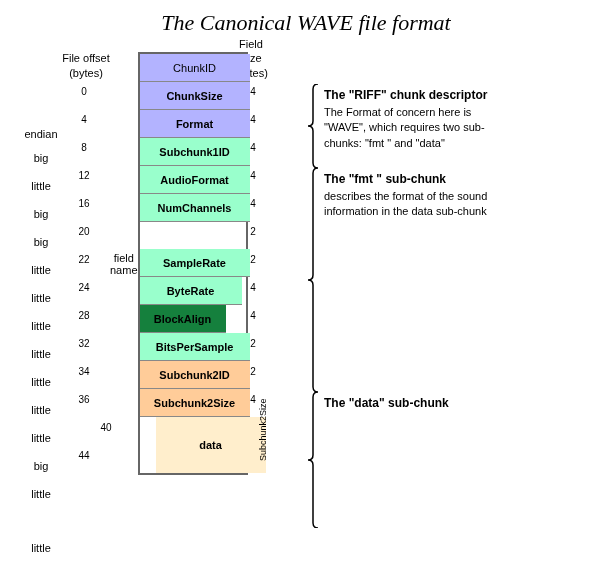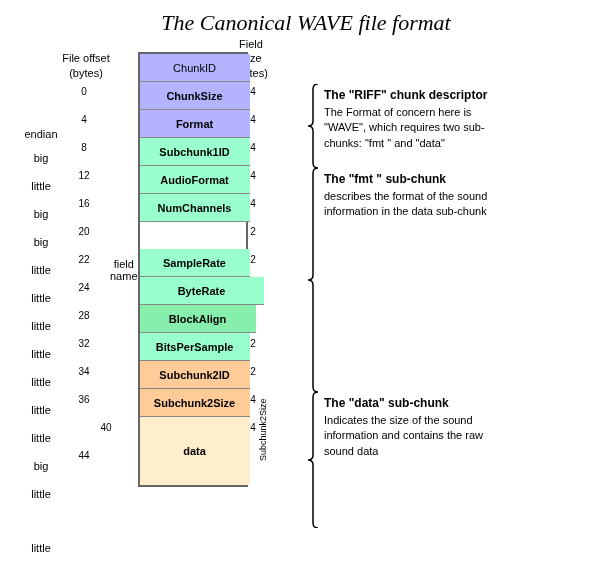--- a/index.html
+++ b/index.html
@@ -99,26 +99,26 @@
   <div class="table-col">
       <div style="font-size: 11px; text-align: center; height: 32px; display: flex; align-items: flex-end; justify-content: center; padding-bottom: 4px;">field name</div>
       <div style="position: relative; width: 110px; border: 2px solid rgb(102, 102, 102);">
         <div style="width: 110px; height: 28px; background: rgb(179, 179, 255); border-bottom: 1px solid rgb(136, 136, 136); display: flex; align-items: center; justify-content: center; font-size: 11px; font-weight: normal; color: rgb(0, 0, 0); text-align: center; position: relative;">ChunkID</div>
         <div style="width: 110px; height: 28px; background: rgb(179, 179, 255); border-bottom: 1px solid rgb(136, 136, 136); display: flex; align-items: center; justify-content: center; font-size: 11px; font-weight: bold; color: rgb(0, 0, 0); text-align: center; position: relative;">ChunkSize</div>
         <div style="width: 110px; height: 28px; background: rgb(179, 179, 255); border-bottom: 1px solid rgb(136, 136, 136); display: flex; align-items: center; justify-content: center; font-size: 11px; font-weight: bold; color: rgb(0, 0, 0); text-align: center; position: relative;">Format</div>
         <div style="width: 110px; height: 28px; background: rgb(153, 255, 204); border-bottom: 1px solid rgb(136, 136, 136); display: flex; align-items: center; justify-content: center; font-size: 11px; font-weight: bold; color: rgb(0, 0, 0); text-align: center; position: relative;">Subchunk1ID</div>
         <div style="width: 110px; height: 28px; background: rgb(153, 255, 204); border-bottom: 1px solid rgb(136, 136, 136); display: flex; align-items: center; justify-content: center; font-size: 11px; font-weight: bold; color: rgb(0, 0, 0); text-align: center; position: relative;">AudioFormat</div>
         <div style="width: 110px; height: 28px; background: rgb(153, 255, 204); border-bottom: 1px solid rgb(136, 136, 136); display: flex; align-items: center; justify-content: center; font-size: 11px; font-weight: bold; color: rgb(0, 0, 0); text-align: center; position: relative;">NumChannels</div>
         <div style="width: 110px; height: 28px; background: rgb(153, 255, 204); border-bottom: 1px solid rgb(136, 136, 136); display: flex; align-items: center; justify-content: center; font-size: 11px; font-weight: bold; color: rgb(0, 0, 0); text-align: center; position: relative; margin-top: 27px;">SampleRate</div>
-        <div style="width: 124px; height: 28px; background: rgb(153, 255, 204); border-bottom: 1px solid rgb(136, 136, 136); display: flex; align-items: center; justify-content: center; font-size: 11px; font-weight: bold; color: rgb(0, 0, 0); text-align: center; position: relative;">ByteRate</div>
-        <div style="width: 116px; height: 28px; background: #86efac; border-bottom: 1px solid rgb(136, 136, 136); display: flex; align-items: center; justify-content: center; font-size: 11px; font-weight: bold; color: rgb(0, 0, 0); text-align: center; position: relative;">BlockAlign</div>
+        <div style="width: 102px; height: 28px; background: rgb(153, 255, 204); border-bottom: 1px solid rgb(136, 136, 136); display: flex; align-items: center; justify-content: center; font-size: 11px; font-weight: bold; color: rgb(0, 0, 0); text-align: center; position: relative;">ByteRate</div>
+        <div style="width: 86px; height: 28px; background: #15803d; border-bottom: 1px solid rgb(136, 136, 136); display: flex; align-items: center; justify-content: center; font-size: 11px; font-weight: bold; color: rgb(0, 0, 0); text-align: center; position: relative;">BlockAlign</div>
         <div style="width: 110px; height: 28px; background: rgb(153, 255, 204); border-bottom: 1px solid rgb(136, 136, 136); display: flex; align-items: center; justify-content: center; font-size: 11px; font-weight: bold; color: rgb(0, 0, 0); text-align: center; position: relative;">BitsPerSample</div>
         <div style="width: 110px; height: 28px; background: rgb(255, 204, 153); border-bottom: 1px solid rgb(136, 136, 136); display: flex; align-items: center; justify-content: center; font-size: 11px; font-weight: bold; color: rgb(0, 0, 0); text-align: center; position: relative;">Subchunk2ID</div>
         <div style="width: 110px; height: 28px; background: rgb(255, 204, 153); border-bottom: 1px solid rgb(136, 136, 136); display: flex; align-items: center; justify-content: center; font-size: 11px; font-weight: bold; color: rgb(0, 0, 0); text-align: center; position: relative;">Subchunk2Size</div>
-        <div style="width: 110px; height: 68px; background: rgb(255, 238, 204); border-bottom: none; display: flex; align-items: center; justify-content: center; font-size: 11px; font-weight: bold; color: rgb(0, 0, 0); text-align: center; position: relative;">data</div>
+        <div style="width: 110px; height: 56px; background: rgb(255, 238, 204); border-bottom: none; display: flex; align-items: center; justify-content: center; font-size: 11px; font-weight: bold; color: rgb(0, 0, 0); text-align: center; position: relative; margin-left: 16px;">data</div>
         <div style="position: absolute; right: -22px; top: 308px; height: 136px; writing-mode: vertical-rl; transform: rotate(180deg); font-size: 9px; color: rgb(0, 0, 0); display: flex; align-items: center; justify-content: center;">Subchunk2Size</div>
       </div>
     </div>
 
   <div class="size-col">
       <div style="font-size: 11px; text-align: center; height: 32px; display: flex; align-items: flex-end; justify-content: center; padding-bottom: 4px; line-height: 1.3;">Field Size<br>(bytes)</div>
       <div style="height: 28px; display: flex; align-items: flex-start; justify-content: flex-start; font-size: 10px; color: rgb(0, 0, 0); padding-left: 4px; padding-top: 2px;">4</div>
       <div style="height: 28px; display: flex; align-items: flex-start; justify-content: flex-start; font-size: 10px; color: rgb(0, 0, 0); padding-left: 4px; padding-top: 2px;">4</div>
       <div style="height: 28px; display: flex; align-items: flex-start; justify-content: flex-start; font-size: 10px; color: rgb(0, 0, 0); padding-left: 4px; padding-top: 2px;">4</div>
       <div style="height: 28px; display: flex; align-items: flex-start; justify-content: flex-start; font-size: 10px; color: rgb(0, 0, 0); padding-left: 4px; padding-top: 2px;">4</div>
@@ -173,17 +173,16 @@
     Q 11 0 11 5
     L 11 63
     Q 11 68 6 68
     Q 11 68 11 73
     L 11 131
     Q 11 136 16 136
   " fill="none" stroke="#000" stroke-width="1.5"></path>
         </svg>
         <div style="position: absolute; left: 22px; top: 308px; width: 190px;">
           <div style="font-weight: bold; font-size: 12px; margin-bottom: 3px; color: rgb(0, 0, 0); margin-top: 4px;">The "data" sub-chunk</div>
-          <div style="font-size: 11px; line-height: 1.4; color: rgb(0, 0, 0);">Indicates the size of the sound information and contains the raw sound data</div>
         </div>
       </div>
     </div>
 </div>
 
 </body></html>

